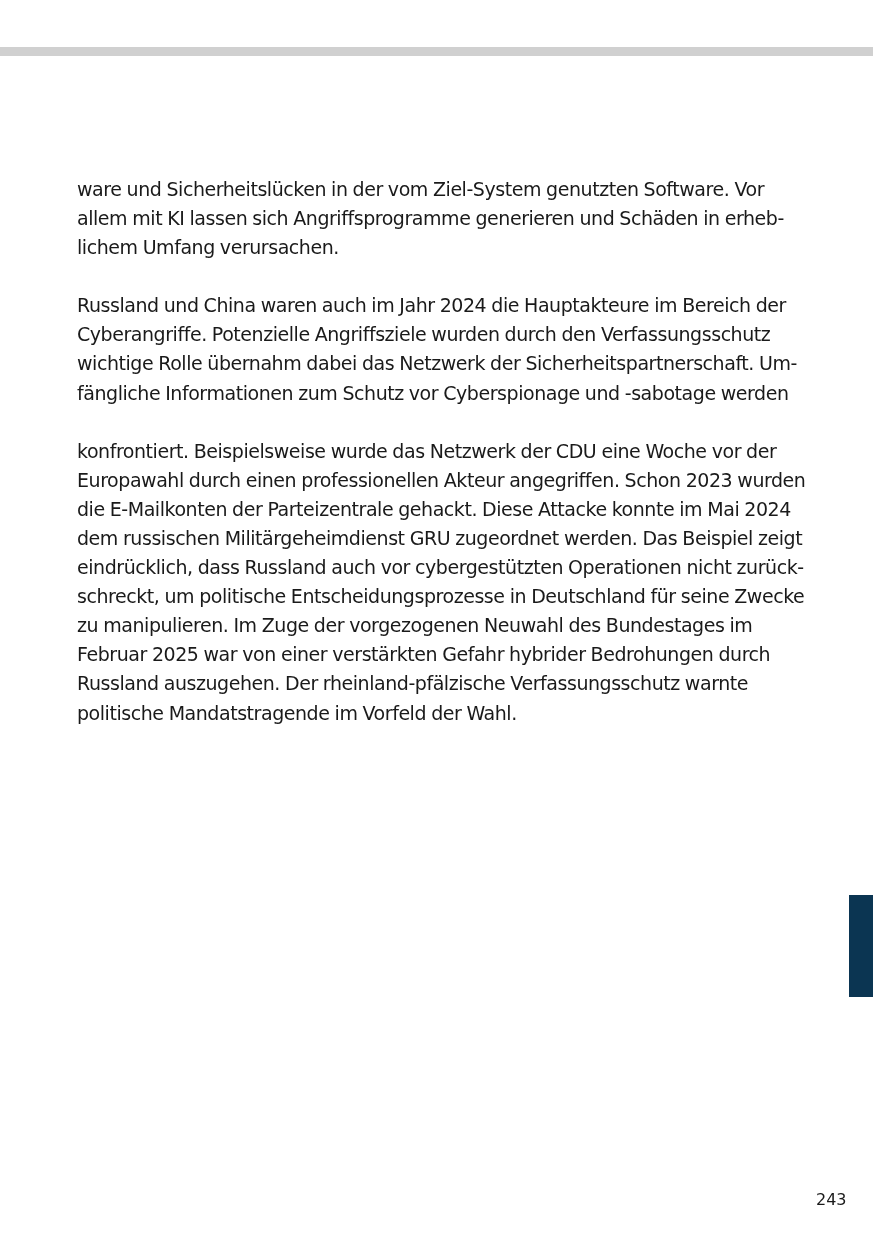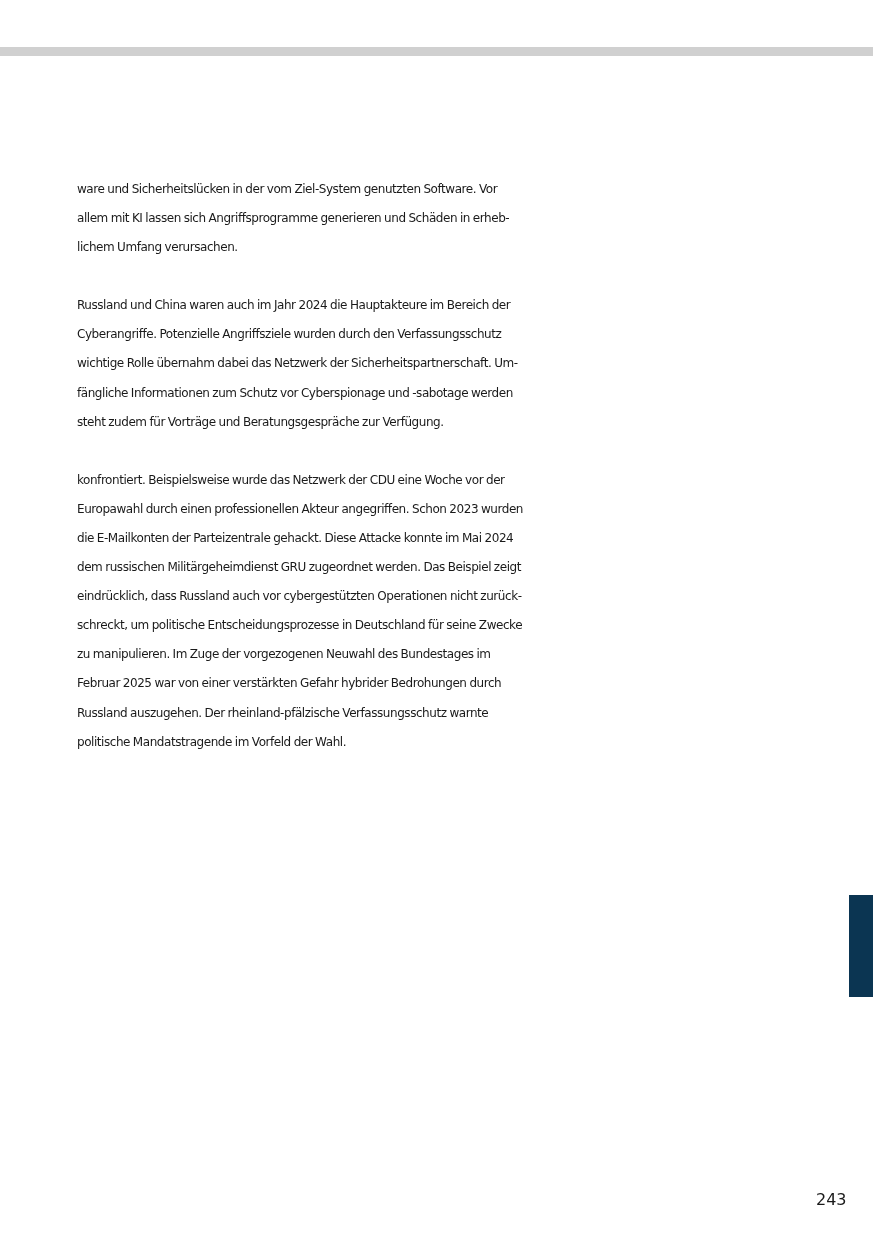--- a/index.html
+++ b/index.html
@@ -28,21 +28,21 @@
       left: 77px;
       top: 175px;
       width: 740px;
     }
     .paragraph {
       margin: 0 0 29px 0;
     }
     .line {
       display: block;
       white-space: nowrap;
-      font-size: 12px;
+      font-size: 19px;
       line-height: 29.1px;
       letter-spacing: -0.45px;
       word-spacing: -0.5px;
     }
     .link {
       color: #0f4a68;
       font-weight: bold;
       text-decoration: none;
     }
     .side-tab {
@@ -73,21 +73,20 @@
     <span class="line">ware und Sicherheitslücken in der vom Ziel-System genutzten Software. Vor</span>
     <span class="line">allem mit KI lassen sich Angriffsprogramme generieren und Schäden in erheb-</span>
     <span class="line">lichem Umfang verursachen.</span>
   </p>
 
   <p class="paragraph">
     <span class="line">Russland und China waren auch im Jahr 2024 die Hauptakteure im Bereich der</span>
     <span class="line">Cyberangriffe. Potenzielle Angriffsziele wurden durch den Verfassungsschutz</span>
     <span class="line">wichtige Rolle übernahm dabei das Netzwerk der Sicherheitspartnerschaft. Um-</span>
     <span class="line">fängliche Informationen zum Schutz vor Cyberspionage und -sabotage werden</span>
-    <span class="line">steht zudem für Vorträge und Beratungsgespräche zur Verfügung.</span>
   </p>
 
   <p class="paragraph">
     <span class="line">konfrontiert. Beispielsweise wurde das Netzwerk der CDU eine Woche vor der</span>
     <span class="line">Europawahl durch einen professionellen Akteur angegriffen. Schon 2023 wurden</span>
     <span class="line">die E-Mailkonten der Parteizentrale gehackt. Diese Attacke konnte im Mai 2024</span>
     <span class="line">dem russischen Militärgeheimdienst GRU zugeordnet werden. Das Beispiel zeigt</span>
     <span class="line">eindrücklich, dass Russland auch vor cybergestützten Operationen nicht zurück-</span>
     <span class="line">schreckt, um politische Entscheidungsprozesse in Deutschland für seine Zwecke</span>
     <span class="line">zu manipulieren. Im Zuge der vorgezogenen Neuwahl des Bundestages im</span>

